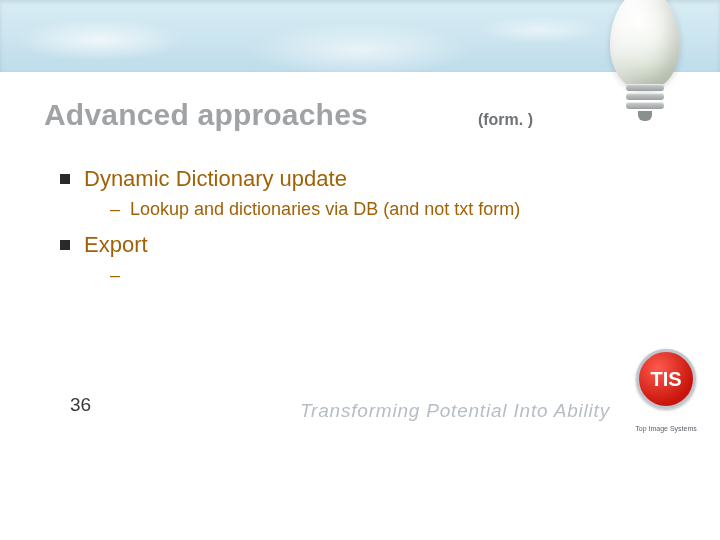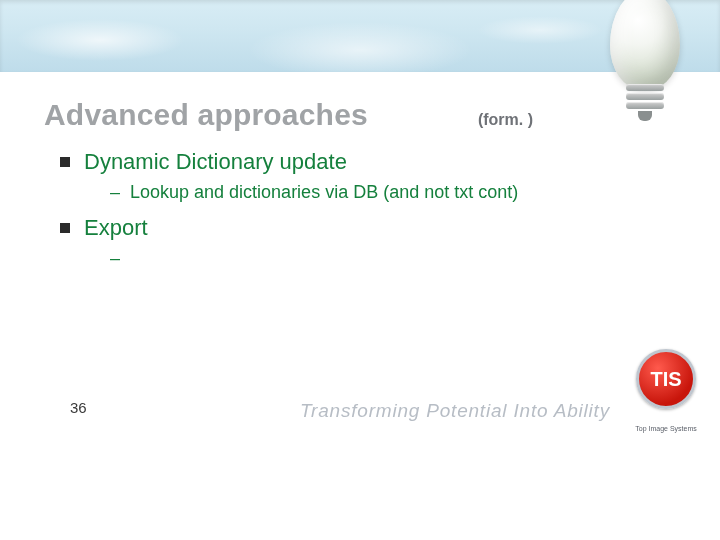--- a/index.html
+++ b/index.html
@@ -87,24 +87,24 @@
     letter-spacing: 0.2px;
   }
   .cont {
     font-size: 16px;
     font-weight: 700;
     color: #6f7277;
   }
   
   .body {
     position: absolute;
-    top: 142px;
+    top: 159px;
     left: 60px;
     right: 60px;
-    color: #15803d;
+    color: #a16207;
     font-size: 22px;
     line-height: 1.3;
   }
   .lvl1 {
     margin: 6px 0 4px 0;
     display:flex;
     align-items:flex-start;
   }
   .lvl1 .bullet {
     display:inline-block;
@@ -123,21 +123,21 @@
     display:inline-block;
     width: 10px;
     margin: 0 10px 0 0;
     flex:none;
   }
   
   .page-num {
     position: absolute;
     left: 70px;
     bottom: 28px;
-    font-size: 15px;
+    font-size: 19px;
     color: #3a3a3a;
   }
   .tagline {
     position: absolute;
     right: 110px;
     bottom: 22px;
     font-style: italic;
     font-size: 19px;
     color: #b7bdc5;
     letter-spacing: 0.8px;
@@ -191,21 +191,21 @@
   </div>
 
   <div class="body">
 
     <div class="lvl1">
       <span class="bullet"></span>
       <span>Dynamic Dictionary update</span>
     </div>
     <div class="lvl2">
       <span class="dash">–</span>
-      <span>Lookup and dictionaries via DB (and not txt cont)</span>
+      <span>Lookup and dictionaries via DB (and not txt form)</span>
     </div>
 
     <div class="lvl1">
       <span class="bullet"></span>
       <span>Export</span>
     </div>
     <div class="lvl2">
       <span class="dash">–</span>
     </div>
 

